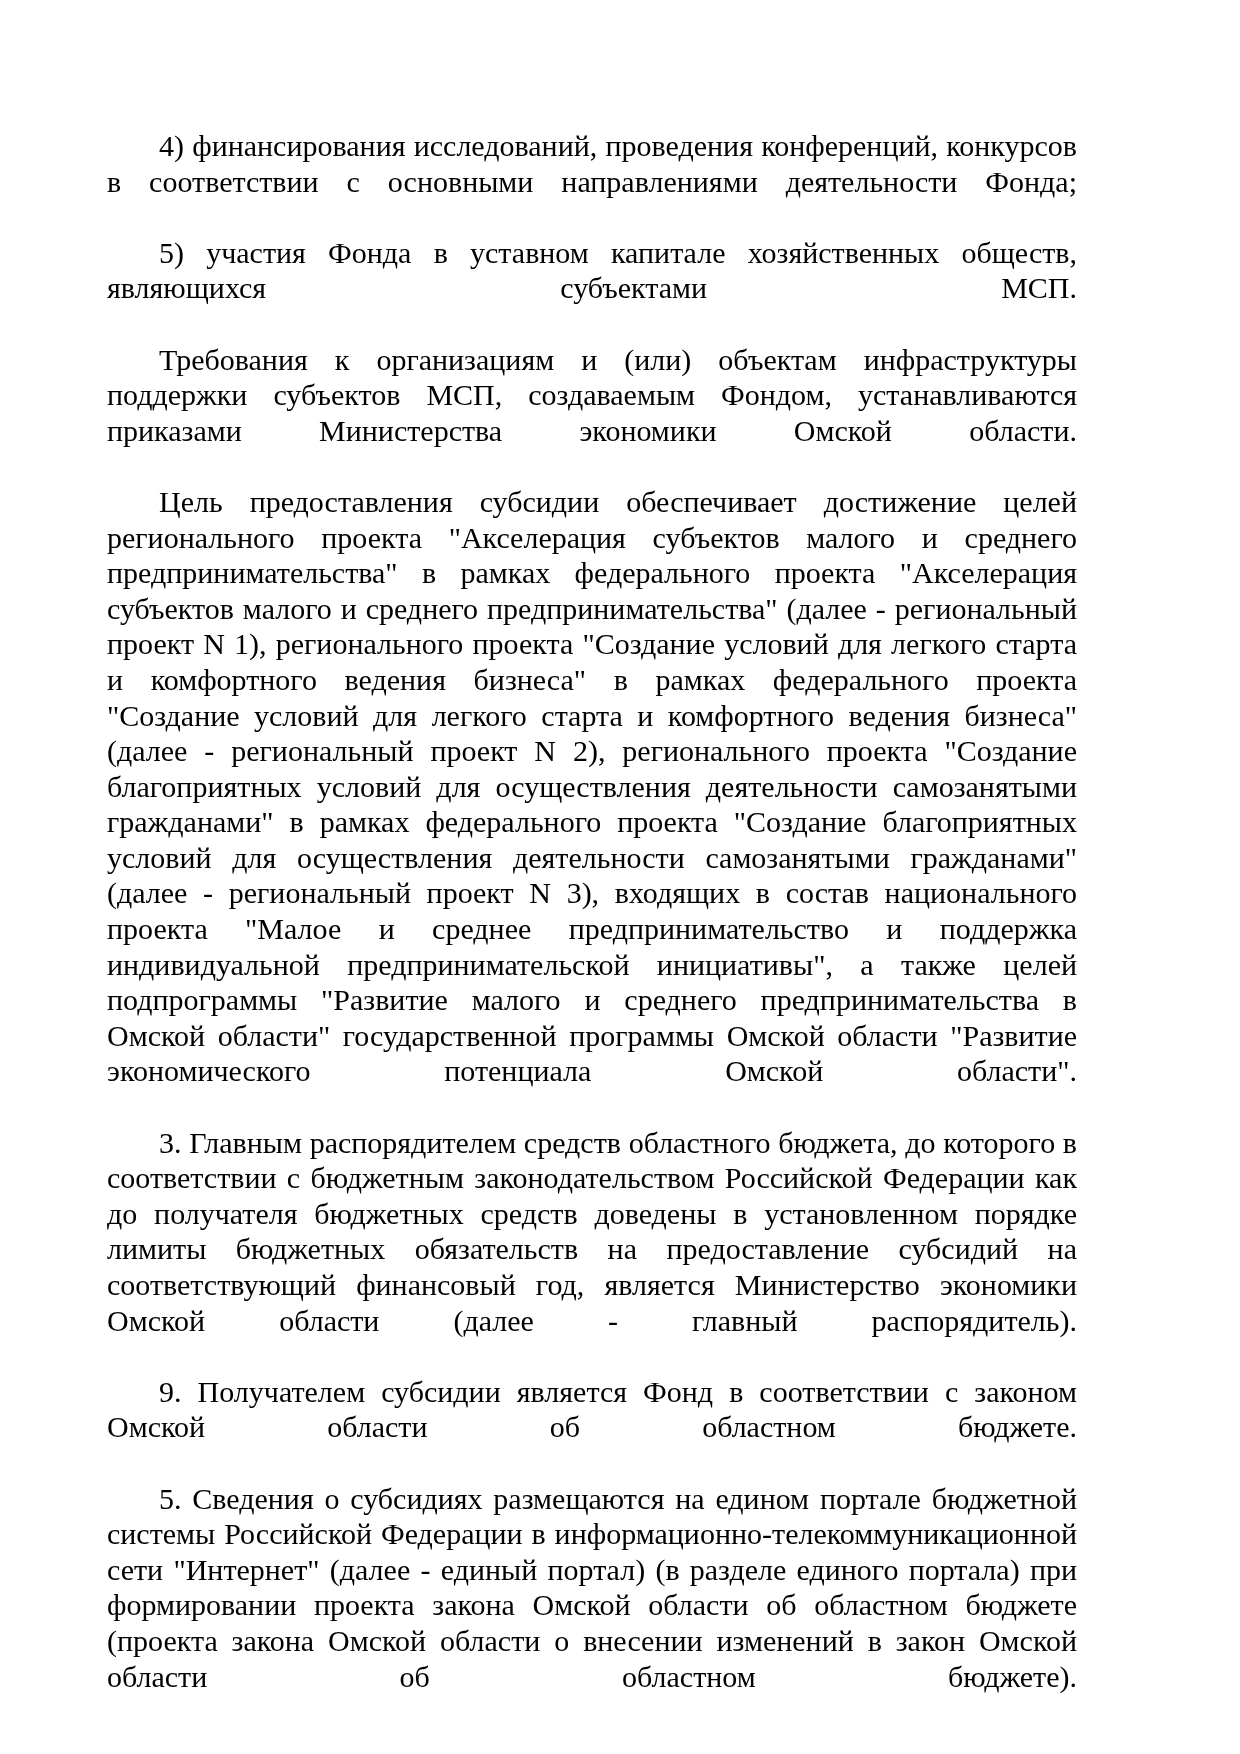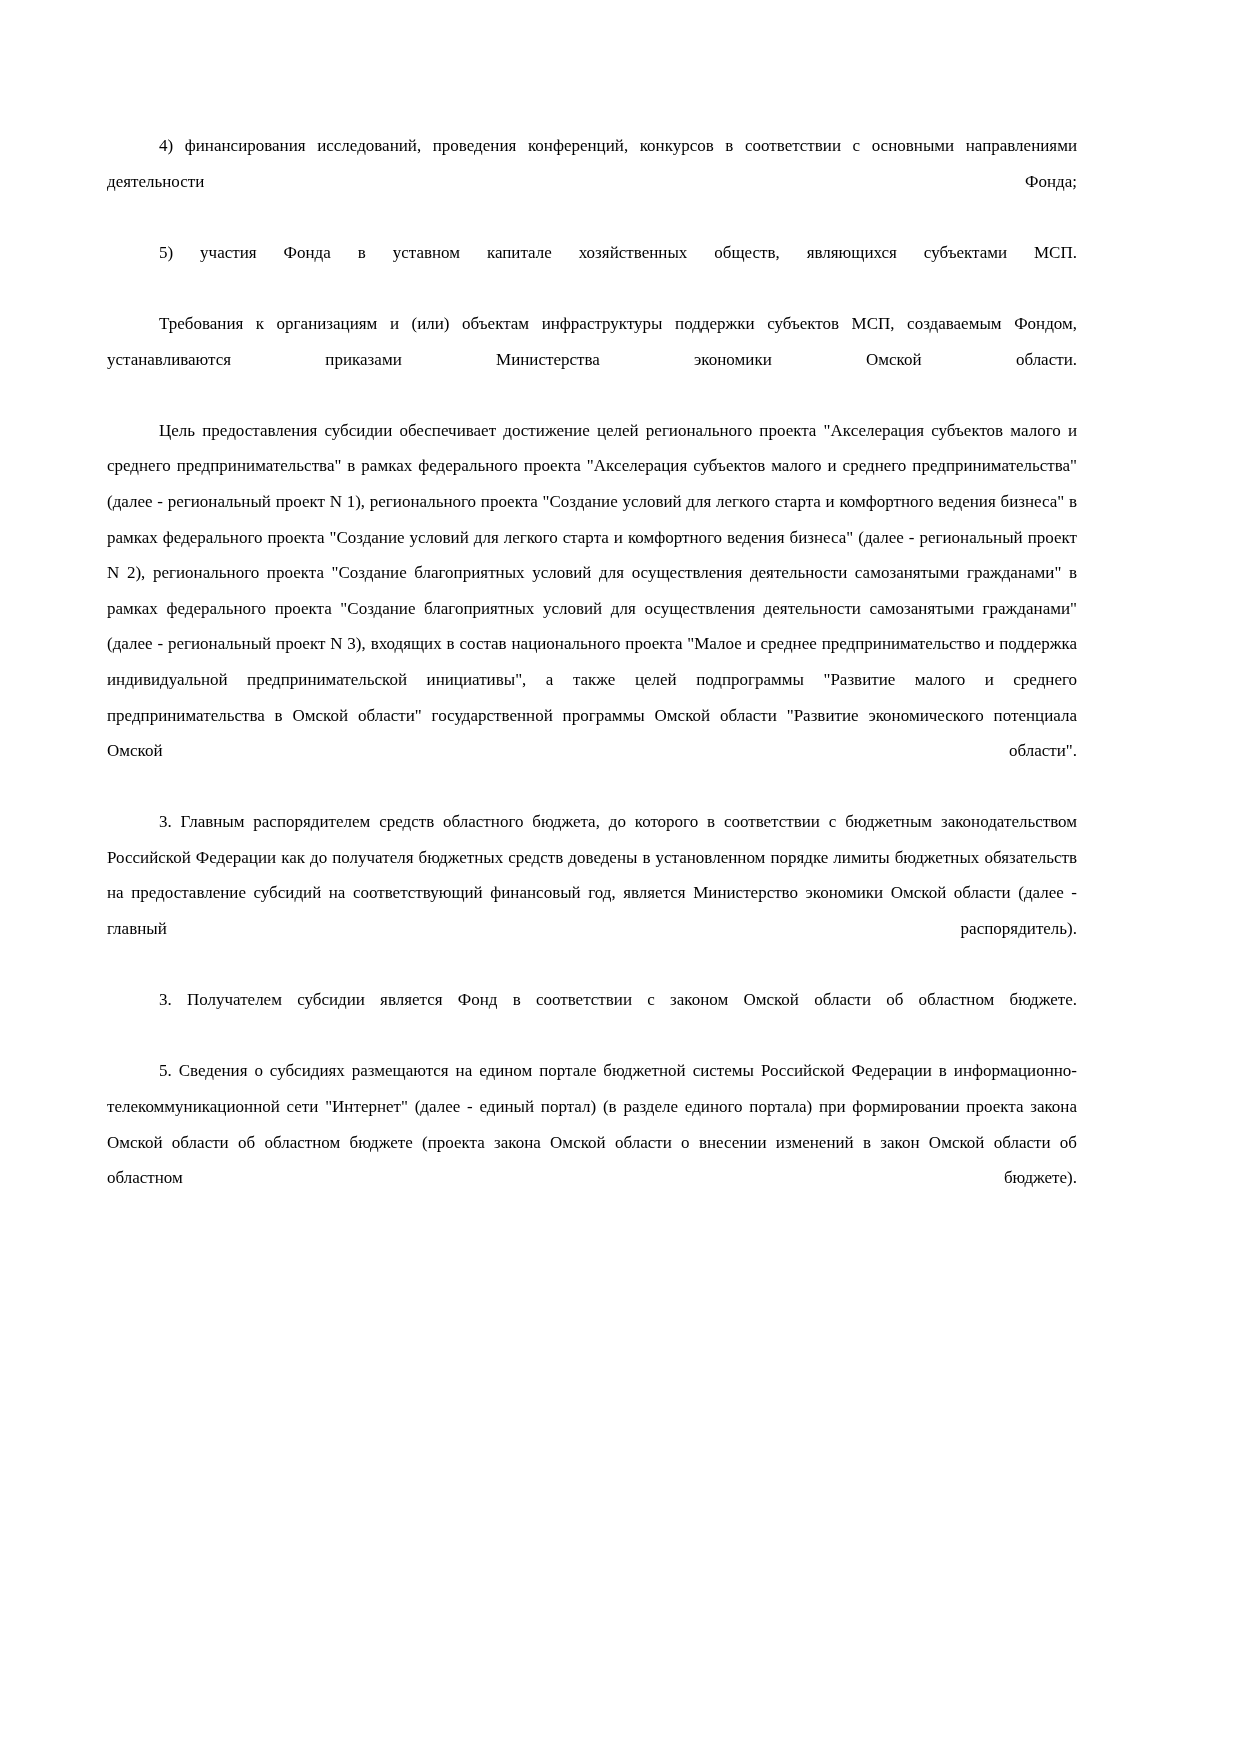--- a/index.html
+++ b/index.html
@@ -22,21 +22,21 @@
     height: 1754px;
     background: #ffffff;
     padding: 128px 163px 0 107px;
   }
   .doc-body {
     width: 970px;
   }
   p.para {
     margin: 0 0 0 0;
     padding: 0;
-    font-size: 17px;
+    font-size: 30px;
     line-height: 35.6px;
     text-align: justify;
     text-indent: 52px;
     text-justify: inter-word;
     word-spacing: 0.2px;
     hyphens: none;
   }
   p.para + p.para {
   }
   
@@ -56,18 +56,18 @@
 
     <p class="para">5) участия Фонда в уставном капитале хозяйственных обществ, являющихся субъектами МСП.</p>
 
     <p class="para">Требования к организациям и (или) объектам инфраструктуры поддержки субъектов МСП, создаваемым Фондом, устанавливаются приказами Министерства экономики Омской области.</p>
 
     <p class="para">Цель предоставления субсидии обеспечивает достижение целей регионального проекта "Акселерация субъектов малого и среднего предпринимательства" в рамках федерального проекта "Акселерация субъектов малого и среднего предпринимательства" (далее - региональный проект N 1), регионального проекта "Создание условий для легкого старта и комфортного ведения бизнеса" в рамках федерального проекта "Создание условий для легкого старта и комфортного ведения бизнеса" (далее - региональный проект N 2), регионального проекта "Создание благоприятных условий для осуществления деятельности самозанятыми гражданами" в рамках федерального проекта "Создание благоприятных условий для осуществления деятельности самозанятыми гражданами" (далее - региональный проект N 3), входящих в состав национального проекта "Малое и среднее предпринимательство и поддержка индивидуальной предпринимательской инициативы", а также целей подпрограммы "Развитие малого и среднего предпринимательства в Омской области" государственной программы Омской области "Развитие экономического потенциала Омской области".</p>
 
 
     <p class="para">3. Главным распорядителем средств областного бюджета, до которого в соответствии с бюджетным законодательством Российской Федерации как до получателя бюджетных средств доведены в установленном порядке лимиты бюджетных обязательств на предоставление субсидий на соответствующий финансовый год, является Министерство экономики Омской области (далее - главный распорядитель).</p>
 
-    <p class="para">3. Получателем субсидии является Фонд в соответствии с законом Омской области об областном бюджете.</p>
+    <p class="para">9. Получателем субсидии является Фонд в соответствии с законом Омской области об областном бюджете.</p>
 
     <p class="para">5. Сведения о субсидиях размещаются на едином портале бюджетной системы Российской Федерации в информационно-телекоммуникационной сети "Интернет" (далее - единый портал) (в разделе единого портала) при формировании проекта закона Омской области об областном бюджете (проекта закона Омской области о внесении изменений в закон Омской области об областном бюджете).</p>
 
   </div>
 </div>
 
 </body></html>

